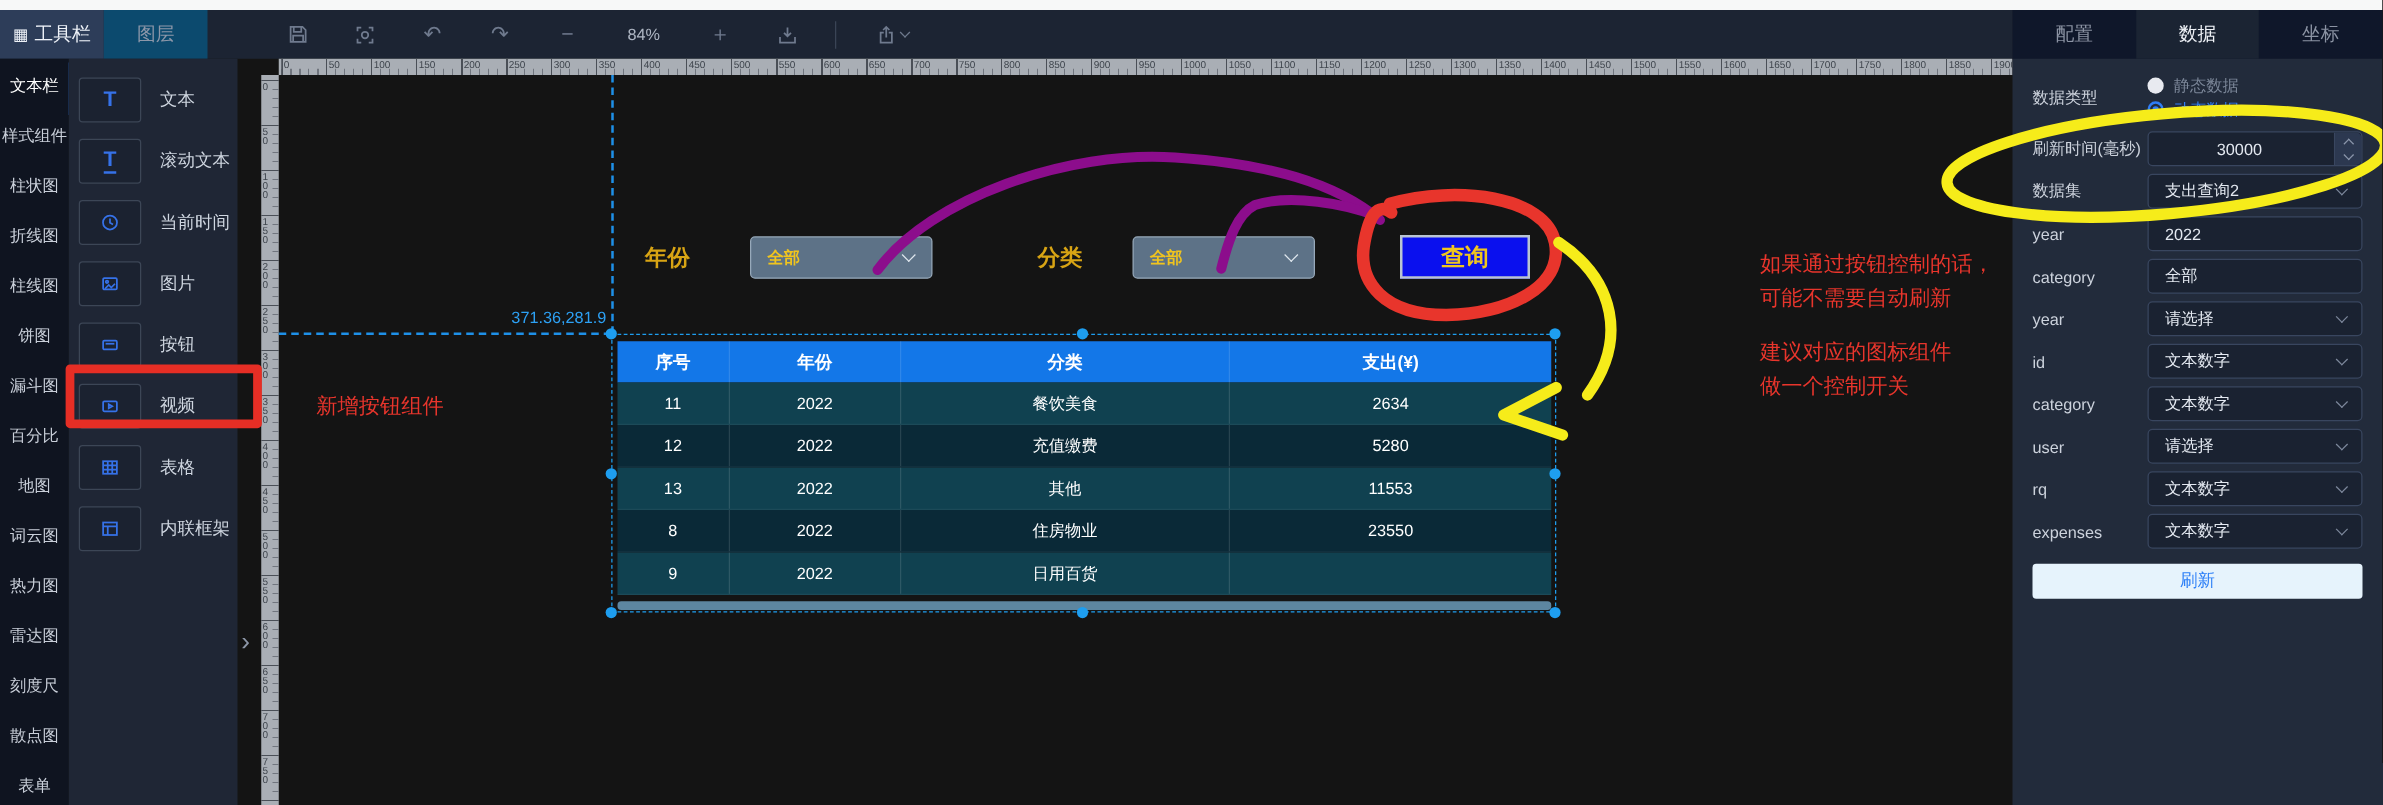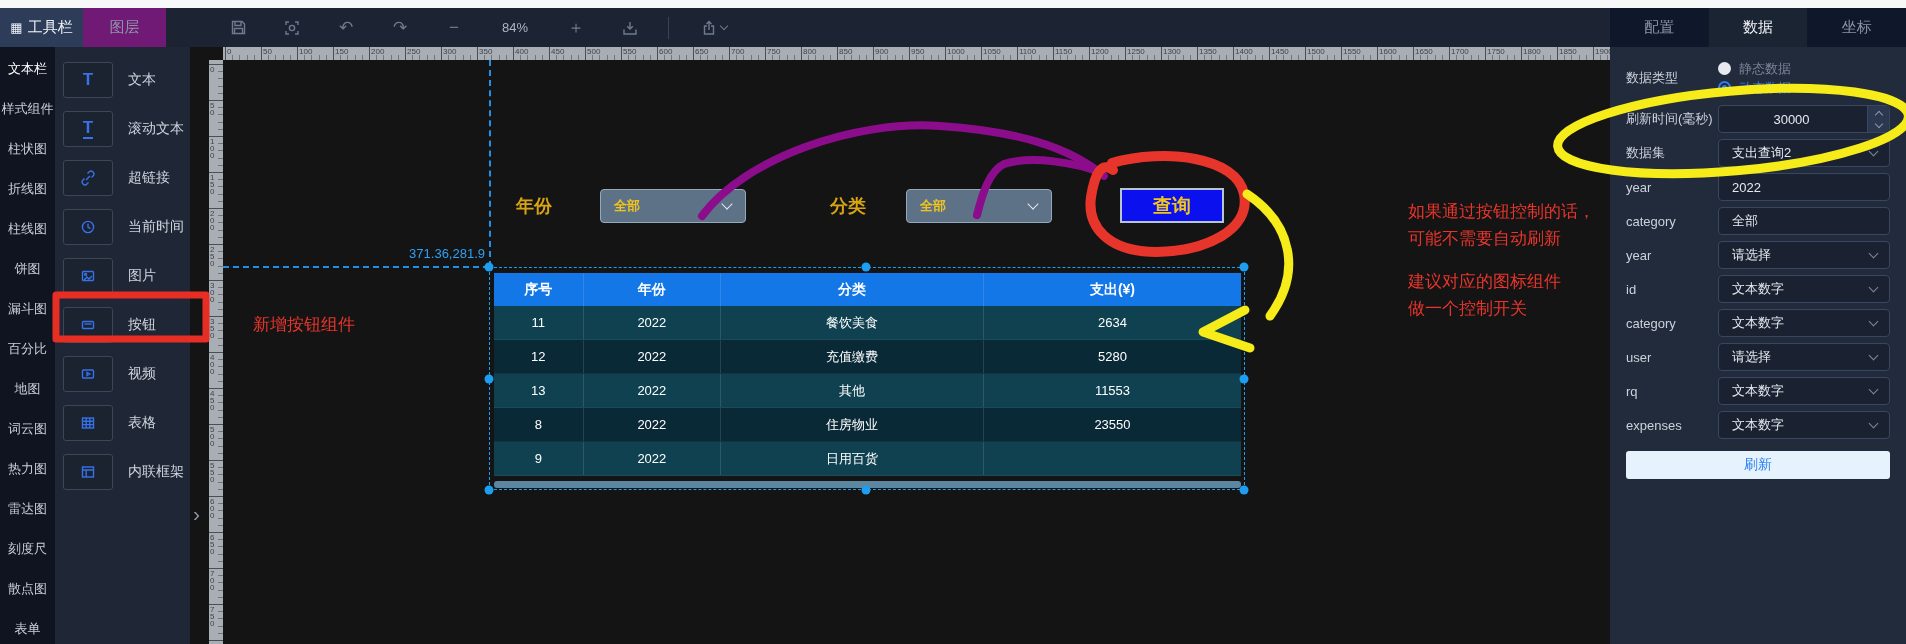--- a/index.html
+++ b/index.html
@@ -5,21 +5,21 @@
   *{box-sizing:border-box;margin:0;padding:0}
   html,body{width:1906px;height:644px;overflow:hidden}
   body{position:relative;background:#141414;font-family:"Liberation Sans","DejaVu Sans",sans-serif;color:#e8ecf2}
   .abs{position:absolute}
 
   
   .topstrip{left:0;top:0;width:1906px;height:8px;background:#f7f8f8}
   .header{left:0;top:8px;width:1610px;height:39px;background:#1c2433;display:flex;align-items:stretch}
   .htab{width:83px;display:flex;align-items:center;justify-content:center;gap:5px;font-size:15px;color:#8d97a9;cursor:pointer}
   .htab.active{background:#2d3d59;color:#eef2f8}
-  .htab.layers{background:#701a75}
+  .htab.layers{background:#0c4a6e}
   .gridglyph{font-size:13px;line-height:1}
   .tools{display:flex;align-items:center;margin-left:62px;gap:34px}
   .tool{width:20px;height:20px;display:flex;align-items:center;justify-content:center;color:#6f7a8e;font-size:17px;cursor:pointer}
   .tool svg{stroke:#6f7a8e;fill:none;stroke-width:1.4}
   .zoomtxt{color:#aeb6c3;font-size:13px;width:34px;text-align:center}
   .vdiv{width:1px;height:22px;background:#3a4456;margin:0 -6px}
   .chevsm{width:6px;height:6px;border-right:1.5px solid #6f7a8e;border-bottom:1.5px solid #6f7a8e;transform:rotate(45deg);margin-left:3px;margin-top:-3px}
 
   
   .catbar{left:0;top:47px;width:55px;height:597px;background:#0f1420;padding-top:2px}
@@ -190,28 +190,20 @@
       <div class="cibox">
         <span class="tglyph">T</span>
       </div>
       <span class="clabel">文本</span>
     </div>
     <div class="citem">
       <div class="cibox">
         <span class="tglyph scroll">T</span>
       </div>
       <span class="clabel">滚动文本</span>
-    </div>
-    <div class="citem">
-      <div class="cibox">
-        <svg width="16" height="16" viewBox="0 0 16 16">
-          <path d="M6 10 10 6M4.5 8.5 3 10a2.8 2.8 0 0 0 4 4l1.5-1.5M11.5 7.5 13 6a2.8 2.8 0 0 0-4-4L7.5 3.5"></path>
-        </svg>
-      </div>
-      <span class="clabel">超链接</span>
     </div>
     <div class="citem">
       <div class="cibox">
         <svg width="16" height="16" viewBox="0 0 16 16">
           <circle cx="8" cy="8" r="5.6"></circle>
           <path d="M8 4.8v3.4l2.4 1.4"></path>
         </svg>
       </div>
       <span class="clabel">当前时间</span>
     </div>

